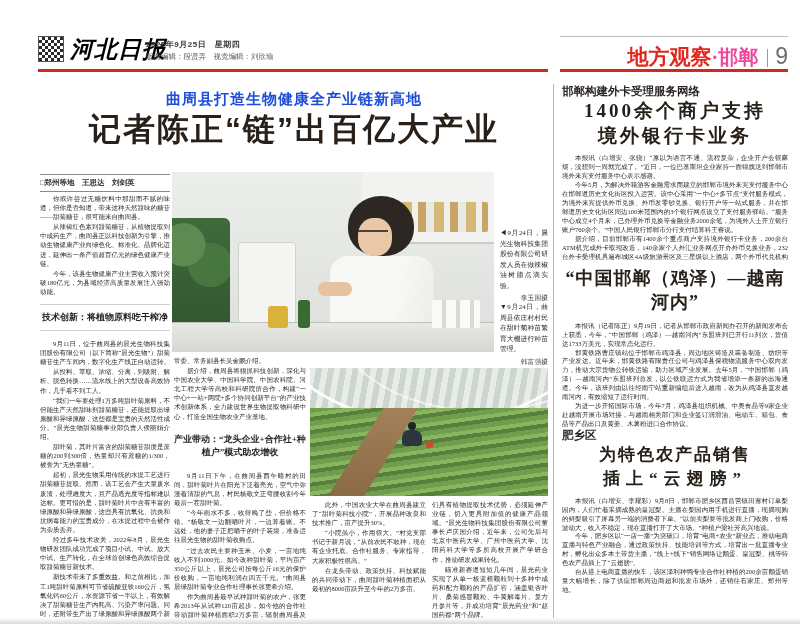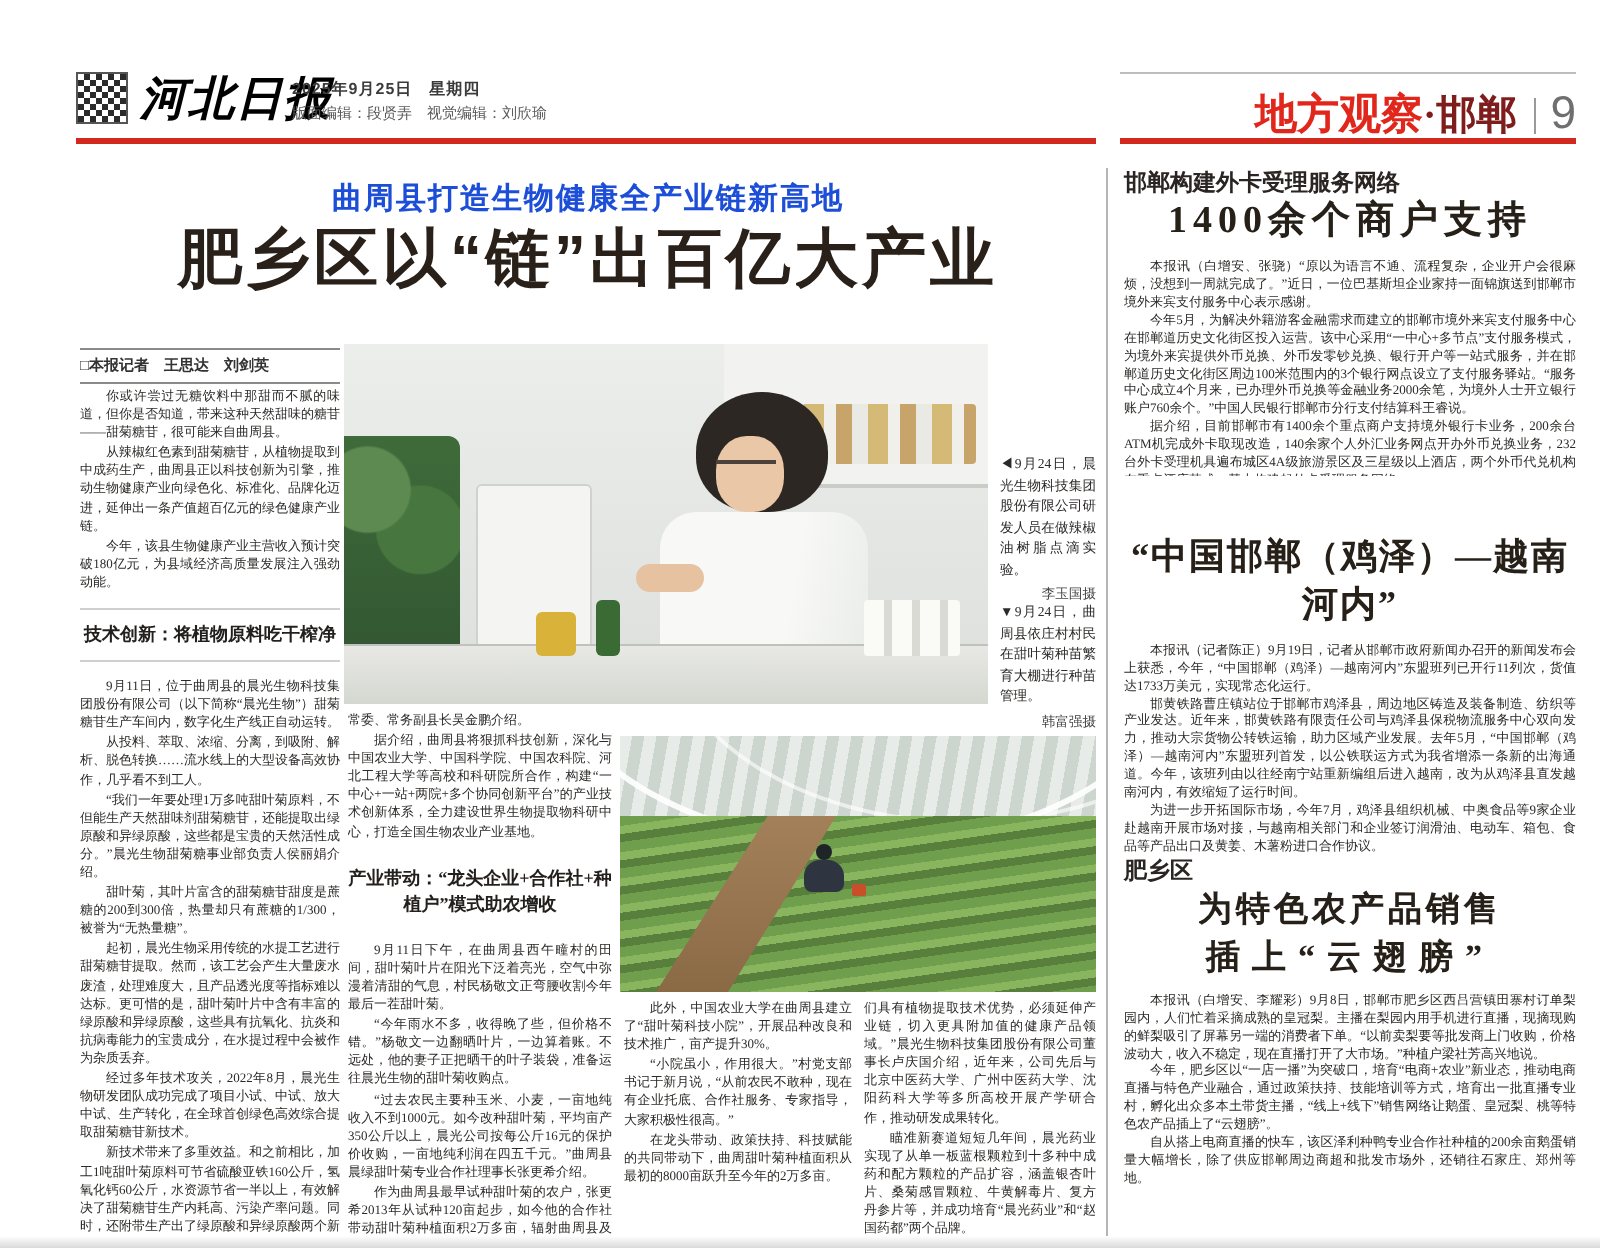--- a/index.html
+++ b/index.html
@@ -12,21 +12,21 @@
       background-size:6px 6px;border:1px solid #555;}
   .logo{left:70px;top:34px;font-size:23px;font-weight:900;color:#000000;
         font-style:italic;letter-spacing:1px;font-family:"Liberation Serif",serif;}
   .dateblock{left:146px;top:39px;font-size:8px;line-height:1.5;color:#3b3b3b;
              font-family:"Liberation Sans",sans-serif;}
   .dateblock .d1{font-weight:bold;letter-spacing:.5px;}
   .dateblock .d2{color:#5a5a5a;font-size:7.5px;}
   .sechead{left:560px;top:36px;width:228px;text-align:right;white-space:nowrap;
            border-top:1px solid #bdbdbd;padding-top:6px;}
   .sechead .s1{font-size:21px;font-weight:900;color:#e1261c;font-family:"Liberation Sans",sans-serif;}
-  .sechead .s2{font-size:20px;font-weight:700;color:#7f1d1d;}
+  .sechead .s2{font-size:20px;font-weight:700;color:#ec4899;}
   .sechead .bar{display:inline-block;width:1px;height:18px;background:#9a9a9a;
                 margin:0 7px -3px 9px;}
   .sechead .pn{font-size:23px;color:#6f6f6f;font-family:"Liberation Sans",sans-serif;}
   .rule-red{height:3px;background:#d2281e;top:69px;}
   .rule-left{left:38px;width:510px;}
   .rule-right{left:560px;width:228px;}
   .vdiv{left:553px;top:84px;width:1px;height:534px;background:#b5b5b5;}
   
   .kicker{left:40px;top:90px;width:508px;text-align:center;font-size:15px;font-weight:900;
           color:#1d4ed8;letter-spacing:1px;}
@@ -78,22 +78,22 @@
   <div class="d2">版面编辑：段贤弄　视觉编辑：刘欣瑜</div>
 </div>
 <div class="abs sechead">
   <span class="s1">地方观察</span><span class="s2">·邯郸</span><span class="bar"></span><span class="pn">9</span>
 </div>
 <div class="abs rule-red rule-left"></div>
 <div class="abs rule-red rule-right"></div>
 <div class="abs vdiv"></div>
 
 <div class="abs kicker">曲周县打造生物健康全产业链新高地</div>
-<div class="abs headline">肥乡区以“链”出百亿大产业</div>
-<div class="abs byline">□本报记者　王思达　刘剑英</div>
+<div class="abs headline">记者陈正“链”出百亿大产业</div>
+<div class="abs byline">□郑州等地　王思达　刘剑英</div>
 
 <div class="abs col col1">
   <p>你或许尝过无糖饮料中那甜而不腻的味道，但你是否知道，带来这种天然甜味的糖苷——甜菊糖苷，很可能来自曲周县。</p>
   <p>从辣椒红色素到甜菊糖苷，从植物提取到中成药生产，曲周县正以科技创新为引擎，推动生物健康产业向绿色化、标准化、品牌化迈进，延伸出一条产值超百亿元的绿色健康产业链。</p>
   <p>今年，该县生物健康产业主营收入预计突破180亿元，为县域经济高质量发展注入强劲动能。</p>
   <p class="subhead">技术创新：将植物原料吃干榨净</p>
   <p>9月11日，位于曲周县的晨光生物科技集团股份有限公司（以下简称“晨光生物”）甜菊糖苷生产车间内，数字化生产线正自动运转。</p>
   <p>从投料、萃取、浓缩、分离，到吸附、解析、脱色转换……流水线上的大型设备高效协作，几乎看不到工人。</p>
   <p>“我们一年要处理1万多吨甜叶菊原料，不但能生产天然甜味剂甜菊糖苷，还能提取出绿原酸和异绿原酸，这些都是宝贵的天然活性成分。”晨光生物甜菊糖事业部负责人侯丽娟介绍。</p>
   <p>甜叶菊，其叶片富含的甜菊糖苷甜度是蔗糖的200到300倍，热量却只有蔗糖的1/300，被誉为“无热量糖”。</p>
@@ -157,20 +157,21 @@
   <div class="pel" style="left:0;top:40px;width:238px;height:88px;background:repeating-linear-gradient(172deg,#6f9e4c 0 5px,#8ab55f 5px 9px,#587f3c 9px 13px);"></div>
   <div class="pel" style="left:18px;top:40px;width:90px;height:88px;background:linear-gradient(#a3805a,#8a6a45);clip-path:polygon(62% 0,100% 0,40% 100%,0 100%);"></div>
   <div class="pel" style="left:92px;top:62px;width:20px;height:16px;background:#2e3440;border-radius:8px 8px 4px 4px;"></div>
   <div class="pel" style="left:98px;top:54px;width:8px;height:8px;background:#1f2428;border-radius:50%;"></div>
   <div class="pel" style="left:116px;top:74px;width:7px;height:6px;background:#c94f2a;border-radius:1px;"></div>
 </div>
 
 <div class="abs side" style="top:84px;">
   <div class="skicker">邯郸构建外卡受理服务网络</div>
   <div class="stitle a1t">1400余个商户支持</div>
+  <div class="stitle a1t">境外银行卡业务</div>
   <div class="sbody" style="margin-top:6px;height:108px;">
     <p>本报讯（白增安、张骁）“原以为语言不通、流程复杂，企业开户会很麻烦，没想到一周就完成了。”近日，一位巴基斯坦企业家持一面锦旗送到邯郸市境外来宾支付服务中心表示感谢。</p>
     <p>今年5月，为解决外籍游客金融需求而建立的邯郸市境外来宾支付服务中心在邯郸道历史文化街区投入运营。该中心采用“一中心+多节点”支付服务模式，为境外来宾提供外币兑换、外币发零钞兑换、银行开户等一站式服务，并在邯郸道历史文化街区周边100米范围内的3个银行网点设立了支付服务驿站。“服务中心成立4个月来，已办理外币兑换等金融业务2000余笔，为境外人士开立银行账户760余个。”中国人民银行邯郸市分行支付结算科王睿说。</p>
     <p>据介绍，目前邯郸市有1400余个重点商户支持境外银行卡业务，200余台ATM机完成外卡取现改造，140余家个人外汇业务网点开办外币兑换业务，232台外卡受理机具遍布城区4A级旅游景区及三星级以上酒店，两个外币代兑机构在重点酒店落成，基本构建起外卡受理服务网络。</p>
   </div>
 </div>
 
 <div class="abs side" style="top:266px;">
   <div class="stitle a2t">“中国邯郸（鸡泽）—越南河内”</div>
   <div class="sbody" style="margin-top:7px;height:128px;">

